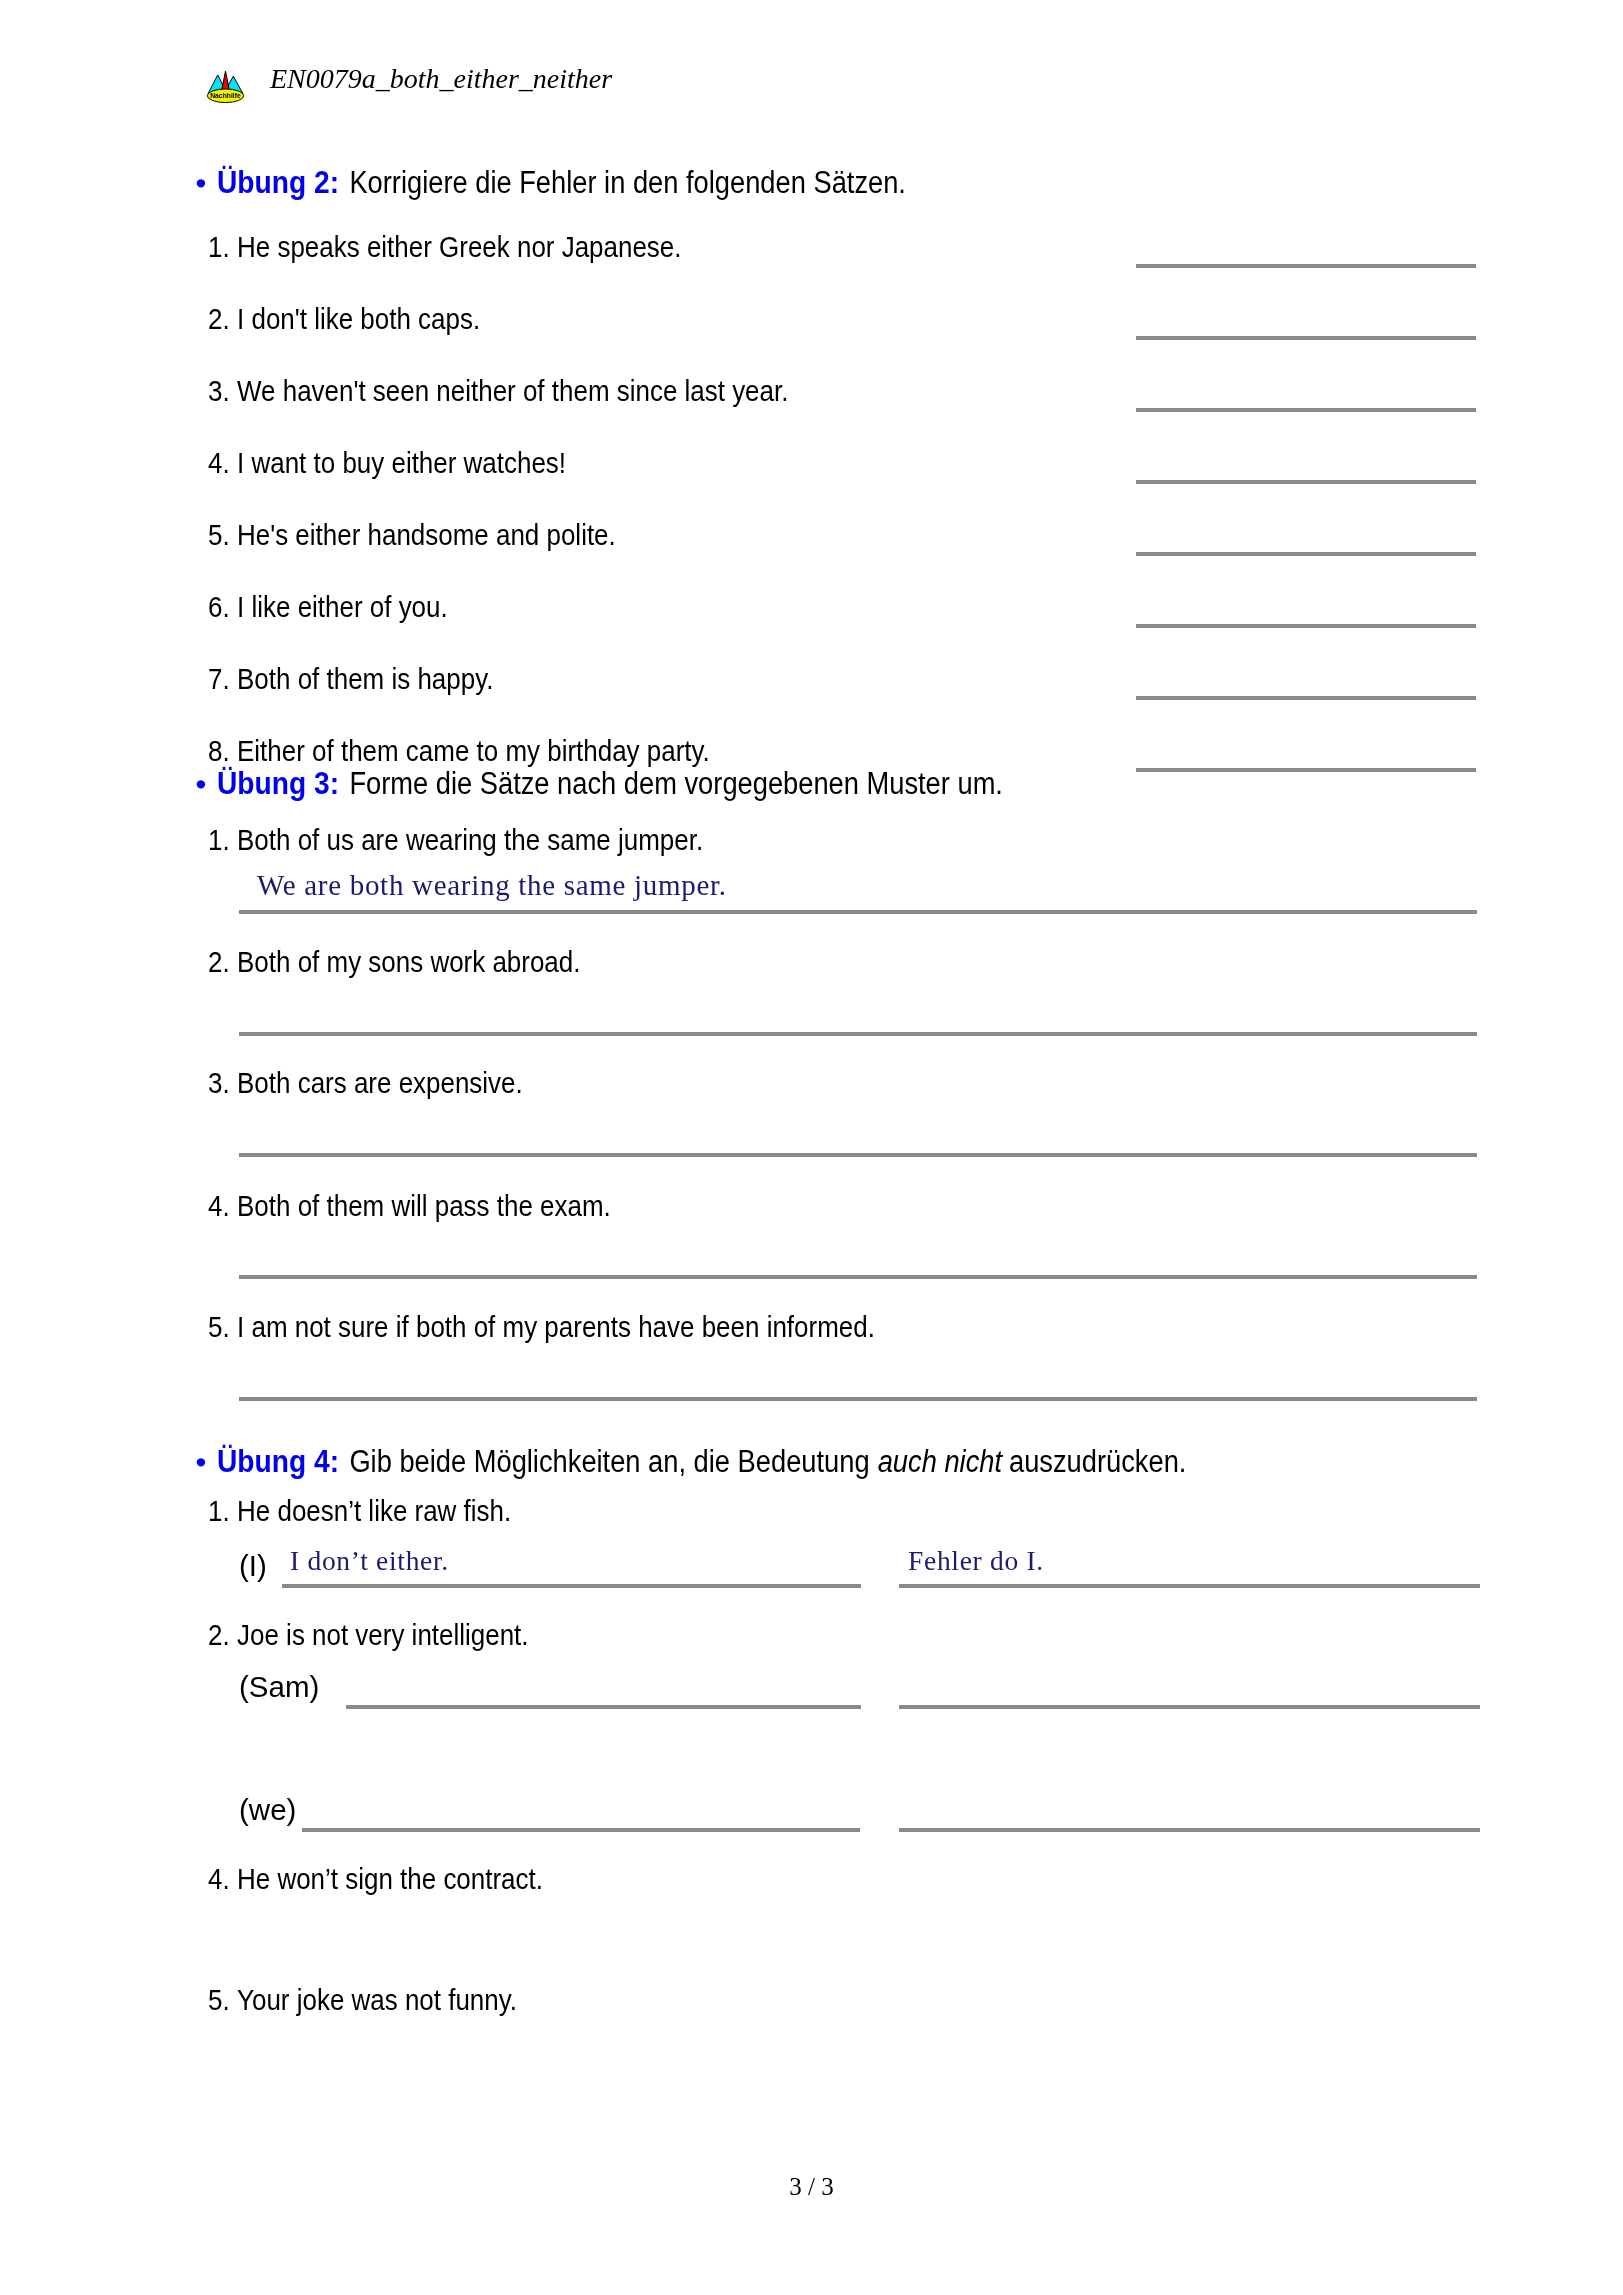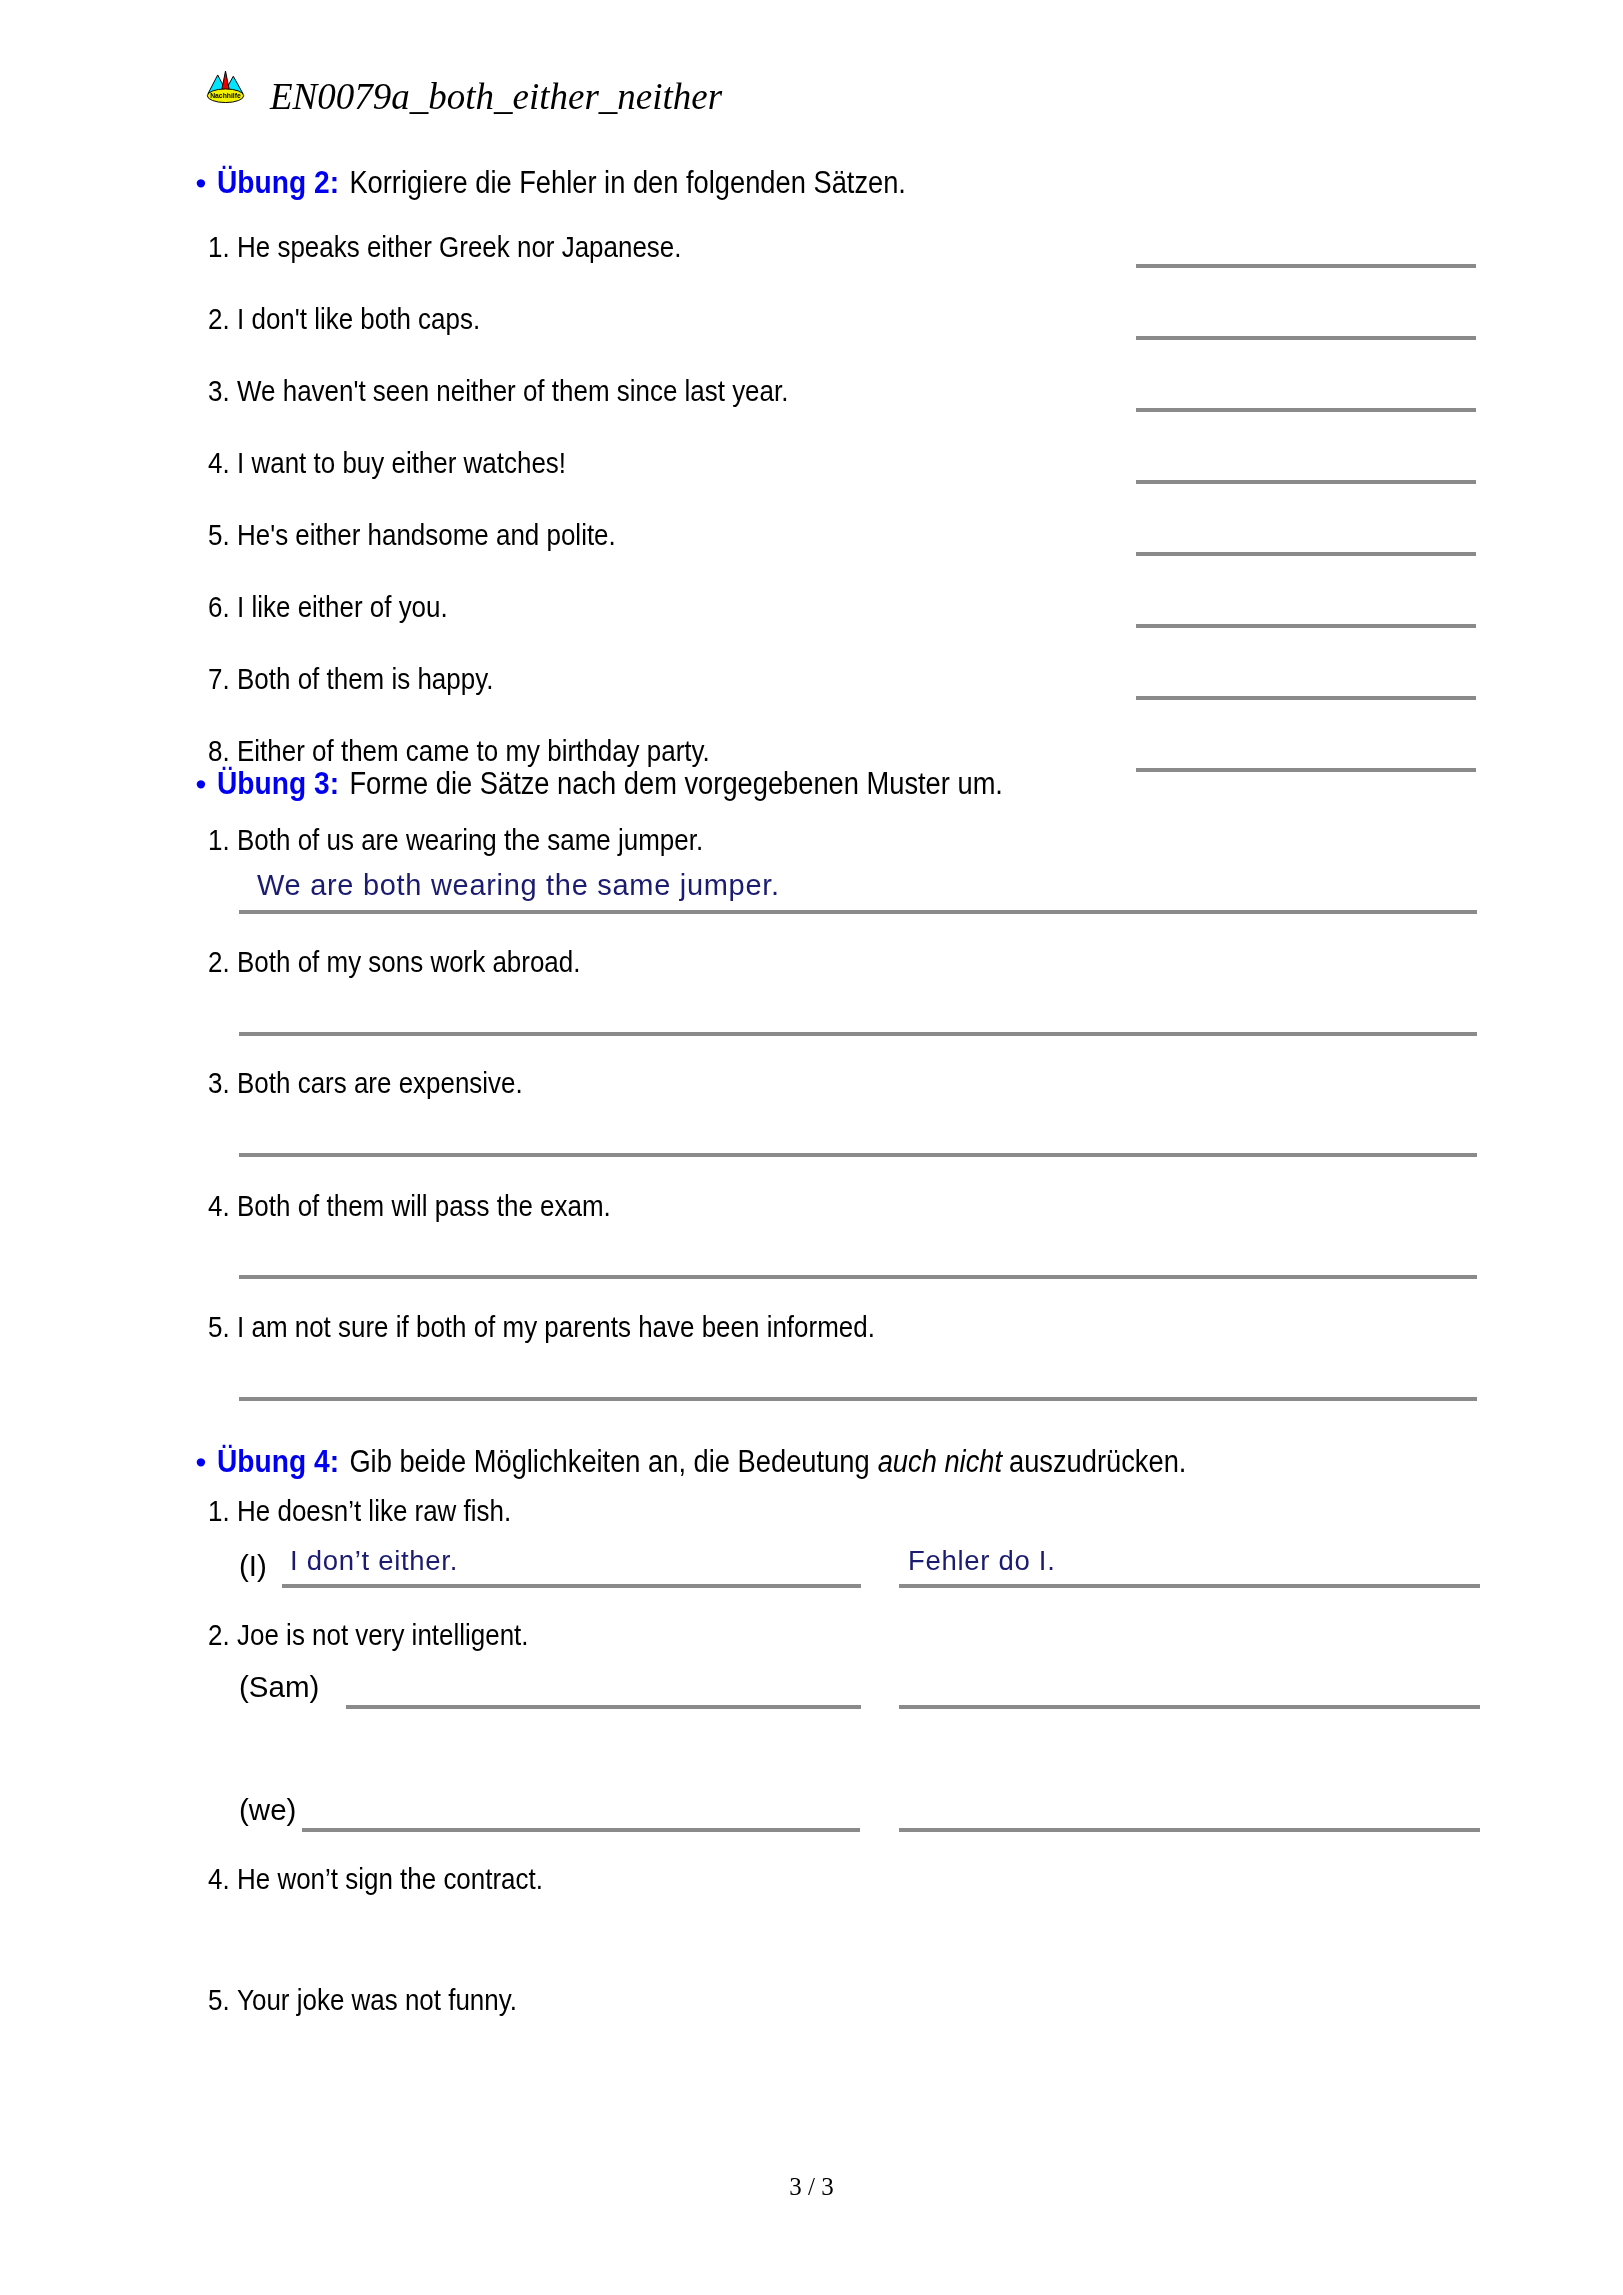--- a/index.html
+++ b/index.html
@@ -9,39 +9,39 @@
     background:#ffffff;
     font-family:"Liberation Sans",sans-serif;
     color:#000;
     overflow:hidden;
   }
   
   .cond{display:inline-block;transform:scaleX(0.88);transform-origin:0 50%;white-space:nowrap;}
   
   .logo{position:absolute;left:206px;top:69px;width:39px;height:34px;}
   .doc-title{
-    position:absolute;left:270px;top:75px;
+    position:absolute;left:270px;top:63px;
     font-family:"Liberation Serif",serif;font-style:italic;
-    font-size:37px;white-space:nowrap;
+    font-size:28px;white-space:nowrap;
   }
   
   .heading{position:absolute;left:195px;display:flex;align-items:center;white-space:nowrap;}
   .bullet{color:#0000f0;font-size:19.6px;margin-right:10.5px;line-height:1;}
   .h-label{color:#0000f0;font-weight:bold;font-size:32px;margin-right:11.8px;}
   .h-instr{font-size:31px;}
   .h-instr .it{font-style:italic;margin:0 7.9px 0 9.2px;}
   
   .row{position:absolute;left:208px;font-size:29.5px;line-height:1.15;white-space:nowrap;}
   .num{display:inline-block;min-width:33px;}
   
   .ans-line{position:absolute;height:3.9px;background:#8a8a8a;}
   
   .hand{
     position:absolute;
-    font-family:Liberation Sans, sans-serif;
+    font-family:Liberation Serif, serif;
     color:#1b1b70;font-size:29px;letter-spacing:0.7px;white-space:nowrap;
   }
   .hand.small{font-size:27.5px;}
   
   .ansrow{position:absolute;left:239px;width:1244px;height:47px;font-size:29.5px;}
   .ansrow .prompt{position:absolute;left:0;top:0;}
   .ansrow .ans-line{top:35px;}
   .ansrow .hand{top:-3.9px;position:absolute;}
   .footer{
     position:absolute;left:0;top:2173px;width:100%;

